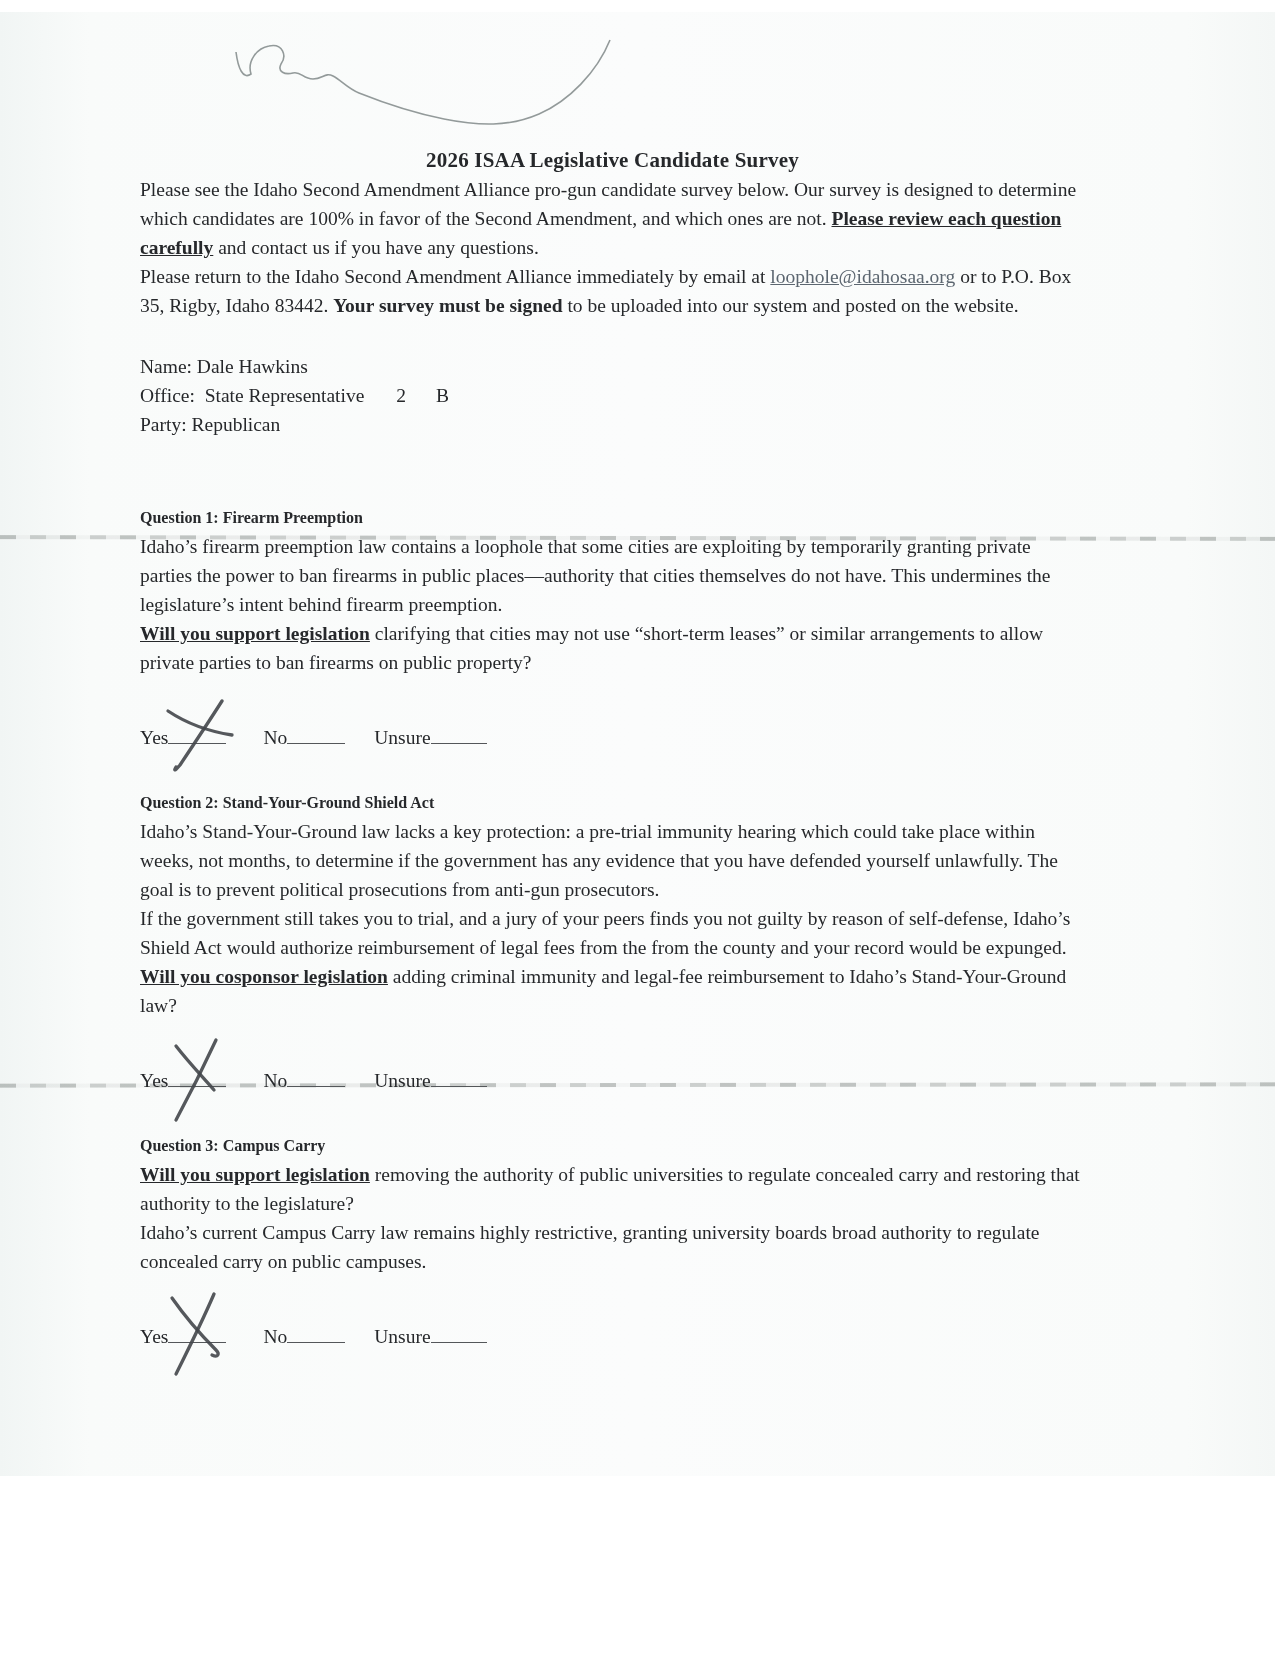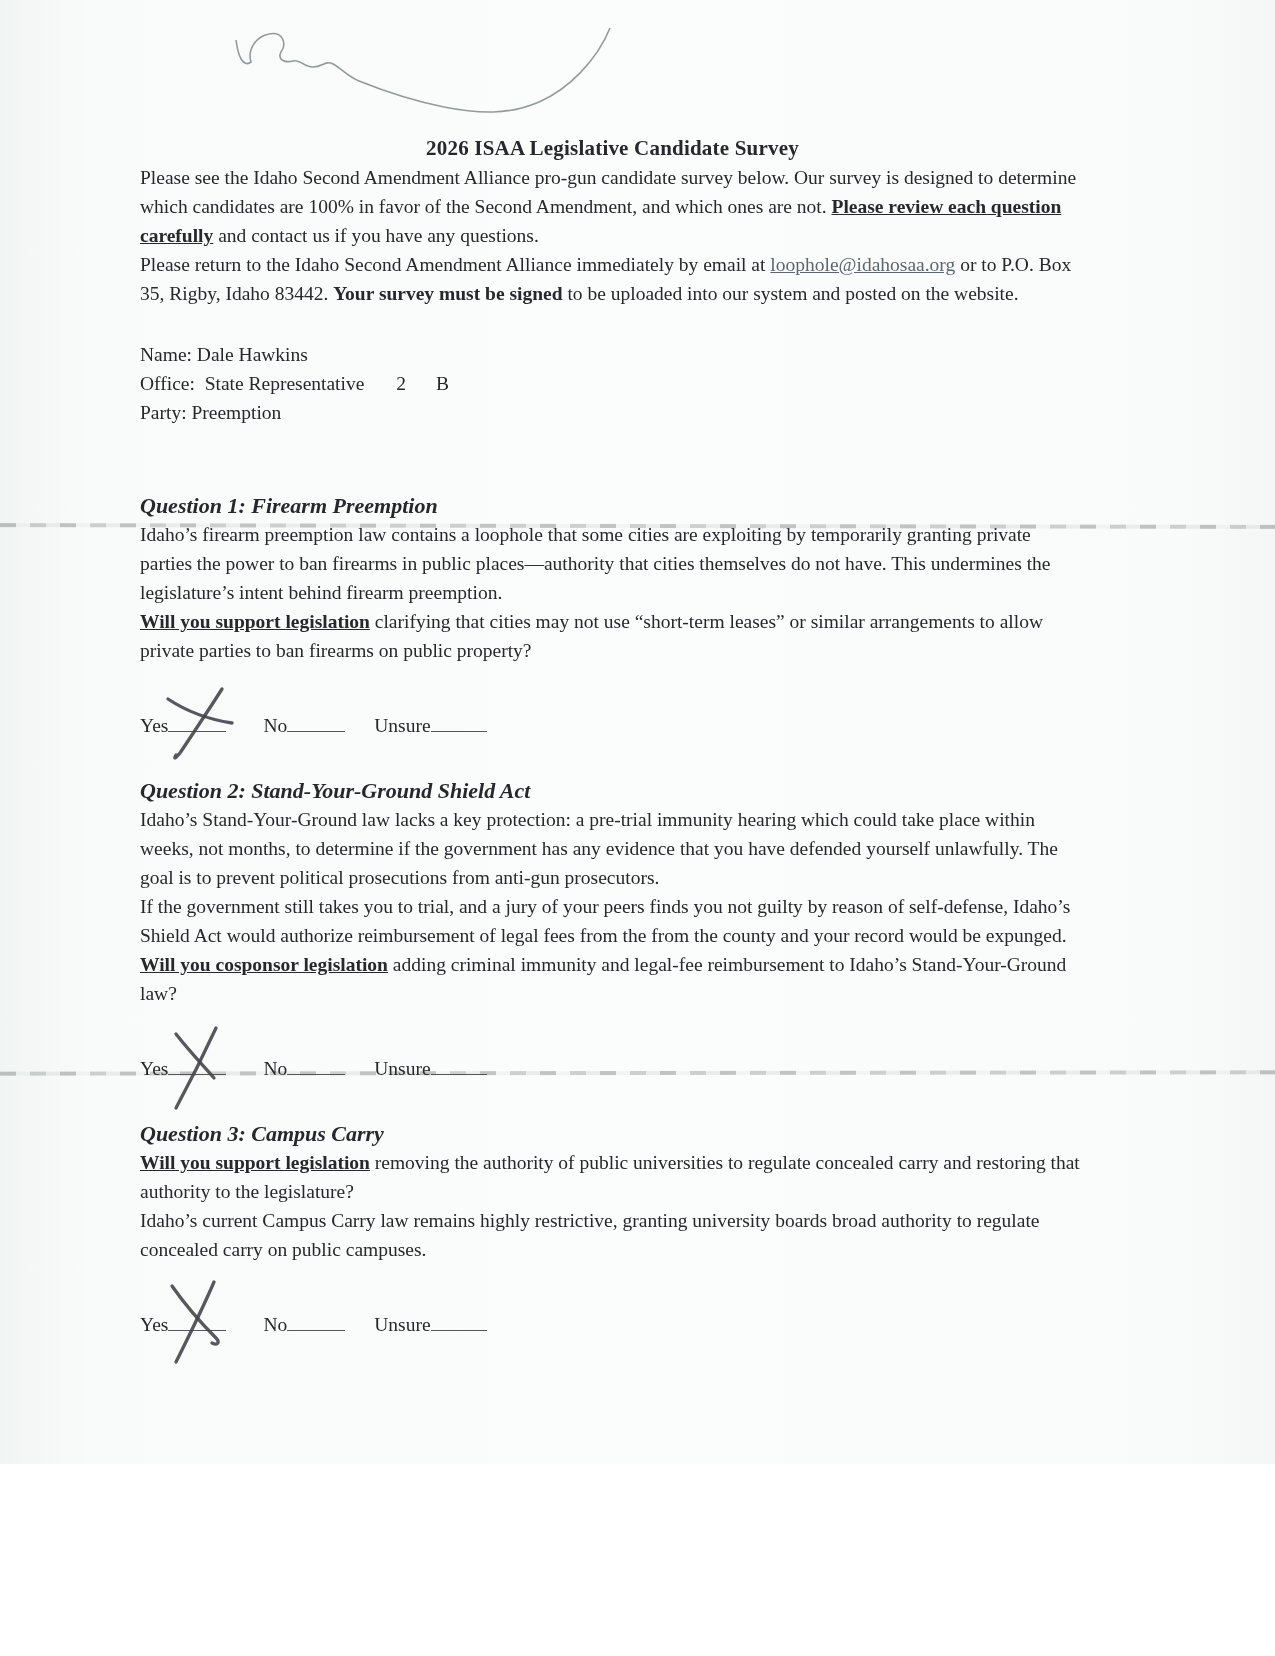--- a/index.html
+++ b/index.html
@@ -8,20 +8,21 @@
     color: #26282b;
     background: #ffffff;
   }
   .page {
     position: relative;
     width: 1275px;
     height: 1464px;
     overflow: hidden;
     background:
       linear-gradient(90deg, #f1f5f4 0%, #f9fbfa 7%, #fbfcfc 50%, #f9fbfa 93%, #f4f7f6 100%);
+    margin-top: 12px;
   }
   .content {
     position: relative;
     padding: 134px 190px 0 140px;
     font-size: 19.5px;
     line-height: 29px;
   }
   .doc-title {
     font-size: 21px;
     font-weight: bold;
@@ -33,24 +34,23 @@
   .intro-1 { margin-top: 36px; }
   .intro-2 { margin-top: 30px; }
   .bold-underline { font-weight: bold; text-decoration: underline; }
   .bold { font-weight: bold; }
   .email { color: #5c6670; text-decoration: underline; }
   .candidate-block { margin-top: 32px; }
   .candidate-block .row { margin: 0; }
   .district-num { margin-left: 32px; }
   .seat-letter { margin-left: 30px; }
   .q-heading {
-    font-size: 22px;
+    font-size: 16px;
     font-weight: bold;
     margin: 0;
-    font-style: italic;
   }
   .q1-heading { margin-top: 64px; }
   .q-body { margin-top: 27px; }
   .q-ask { margin-top: 27px; }
   .answer-row {
     margin-top: 46px;
     display: flex;
     align-items: baseline;
     position: relative;
   }
@@ -129,21 +129,21 @@
 
     <h1 class="doc-title">2026 ISAA Legislative Candidate Survey</h1>
 
     <p class="para intro-1"><span>Please see the Idaho Second Amendment Alliance pro-gun candidate survey below. Our survey is designed to determine which candidates are 100% in favor of the Second Amendment, and which ones are not. </span><span class="bold-underline">Please review each question carefully</span><span> and contact us if you have any questions.</span></p>
 
     <p class="para intro-2"><span>Please return to the Idaho Second Amendment Alliance immediately by email at </span><span class="email">loophole@idahosaa.org</span><span> or to P.O. Box 35, Rigby, Idaho 83442. </span><span class="bold">Your survey must be signed</span><span> to be uploaded into our system and posted on the website.</span></p>
 
     <div class="candidate-block">
       <p class="row"><span>Name:</span> <span>Dale Hawkins</span></p>
       <p class="row"><span>Office:</span>&nbsp; <span>State Representative</span><span class="district-num">2</span><span class="seat-letter">B</span></p>
-      <p class="row"><span>Party:</span> <span>Preemption</span></p>
+      <p class="row"><span>Party:</span> <span>Republican</span></p>
     </div>
 
     <section class="q-section-1">
       <h2 class="q-heading q1-heading">Question 1: Firearm Preemption</h2>
       <p class="para q-body">Idaho’s firearm preemption law contains a loophole that some cities are exploiting by temporarily granting private parties the power to ban firearms in public places—authority that cities themselves do not have. This undermines the legislature’s intent behind firearm preemption.</p>
       <p class="para q-ask"><span class="bold-underline">Will you support legislation</span><span> clarifying that cities may not use “short-term leases” or similar arrangements to allow private parties to ban firearms on public property?</span></p>
       <div class="answer-row">
         <span class="label">Yes</span>
           <span class="blank">
             <svg class="x-mark" width="80" height="100" viewBox="0 0 80 100">

